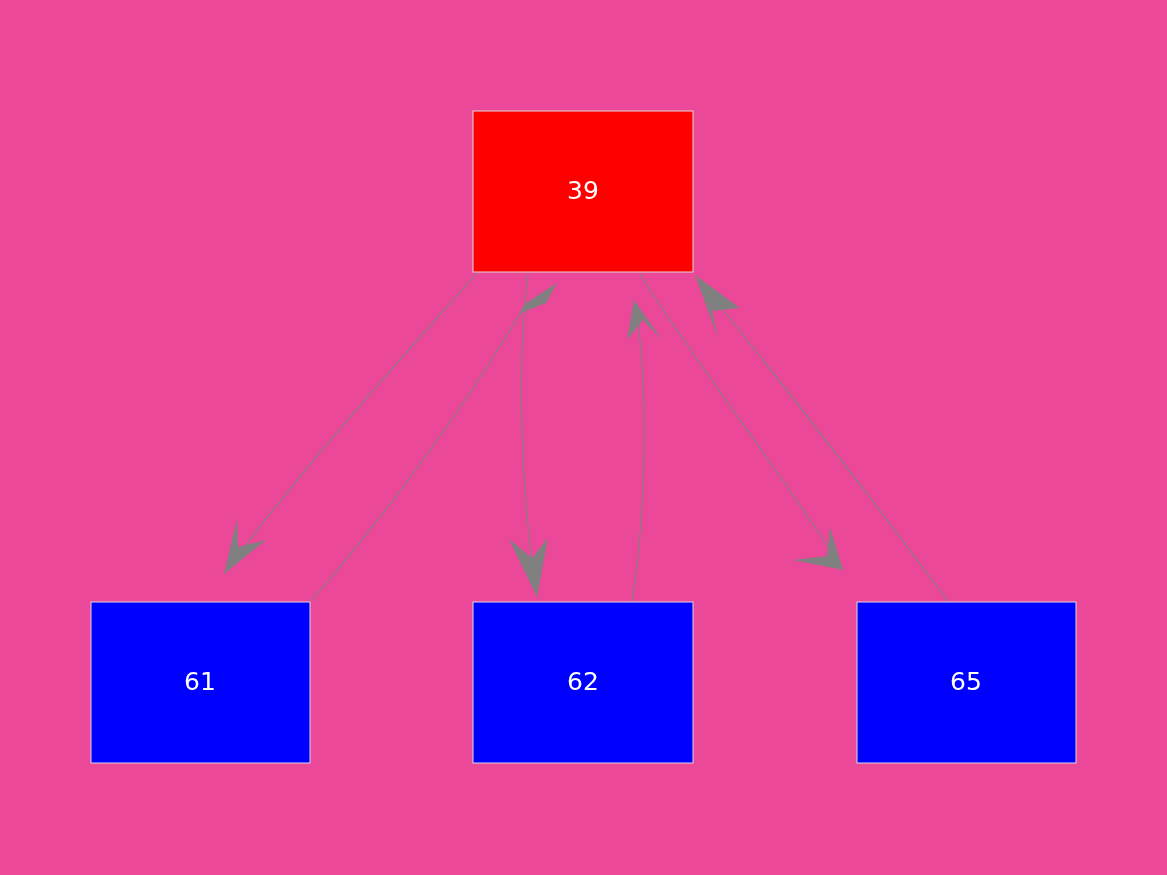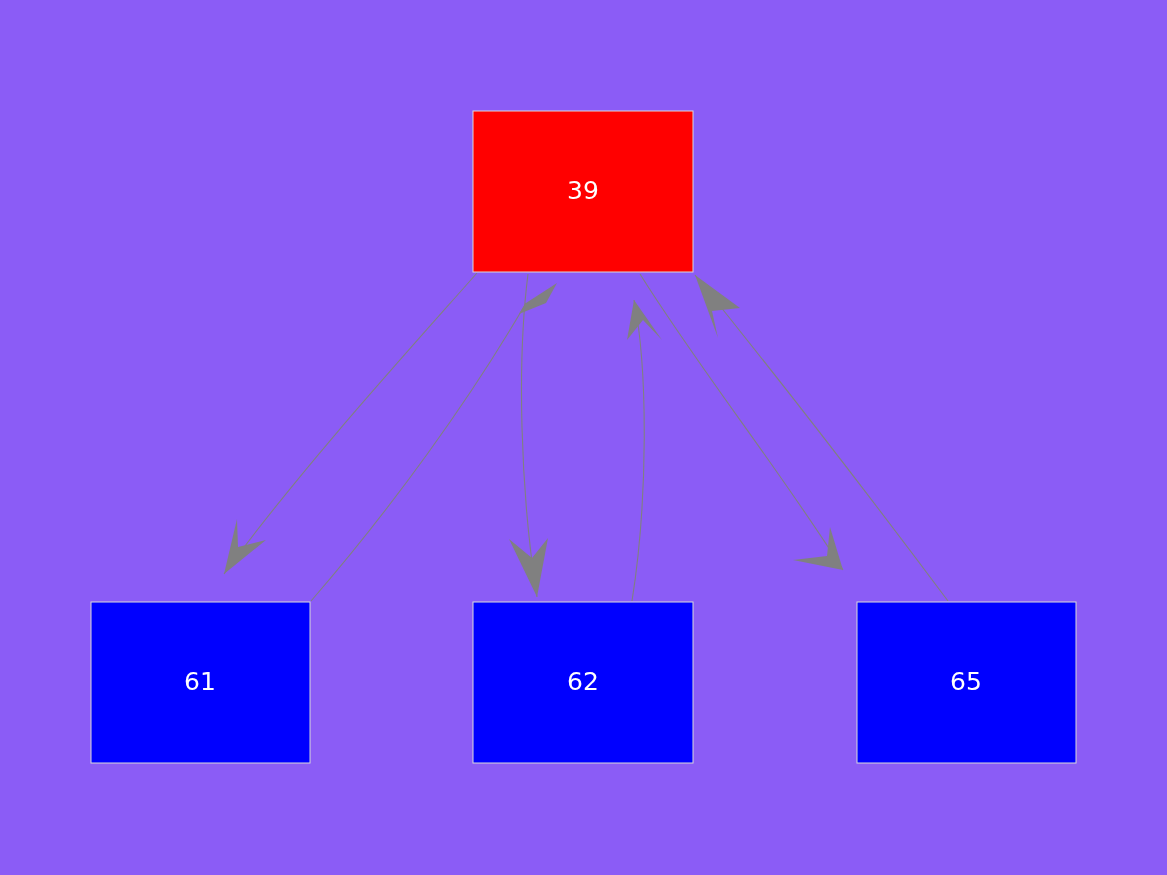--- a/index.html
+++ b/index.html
@@ -4,21 +4,21 @@
 <style>
   html, body {
     margin: 0;
     padding: 0;
     background: #ffffff;
   }
   #canvas {
     position: relative;
     width: 1167px;
     height: 875px;
-    background: #8b5cf6;
+    background: #ec4899;
     overflow: hidden;
     font-family: "DejaVu Sans", "Liberation Sans", sans-serif;
   }
   #graph-svg {
     position: absolute;
     left: 0;
     top: 0;
     width: 1167px;
     height: 875px;
   }

